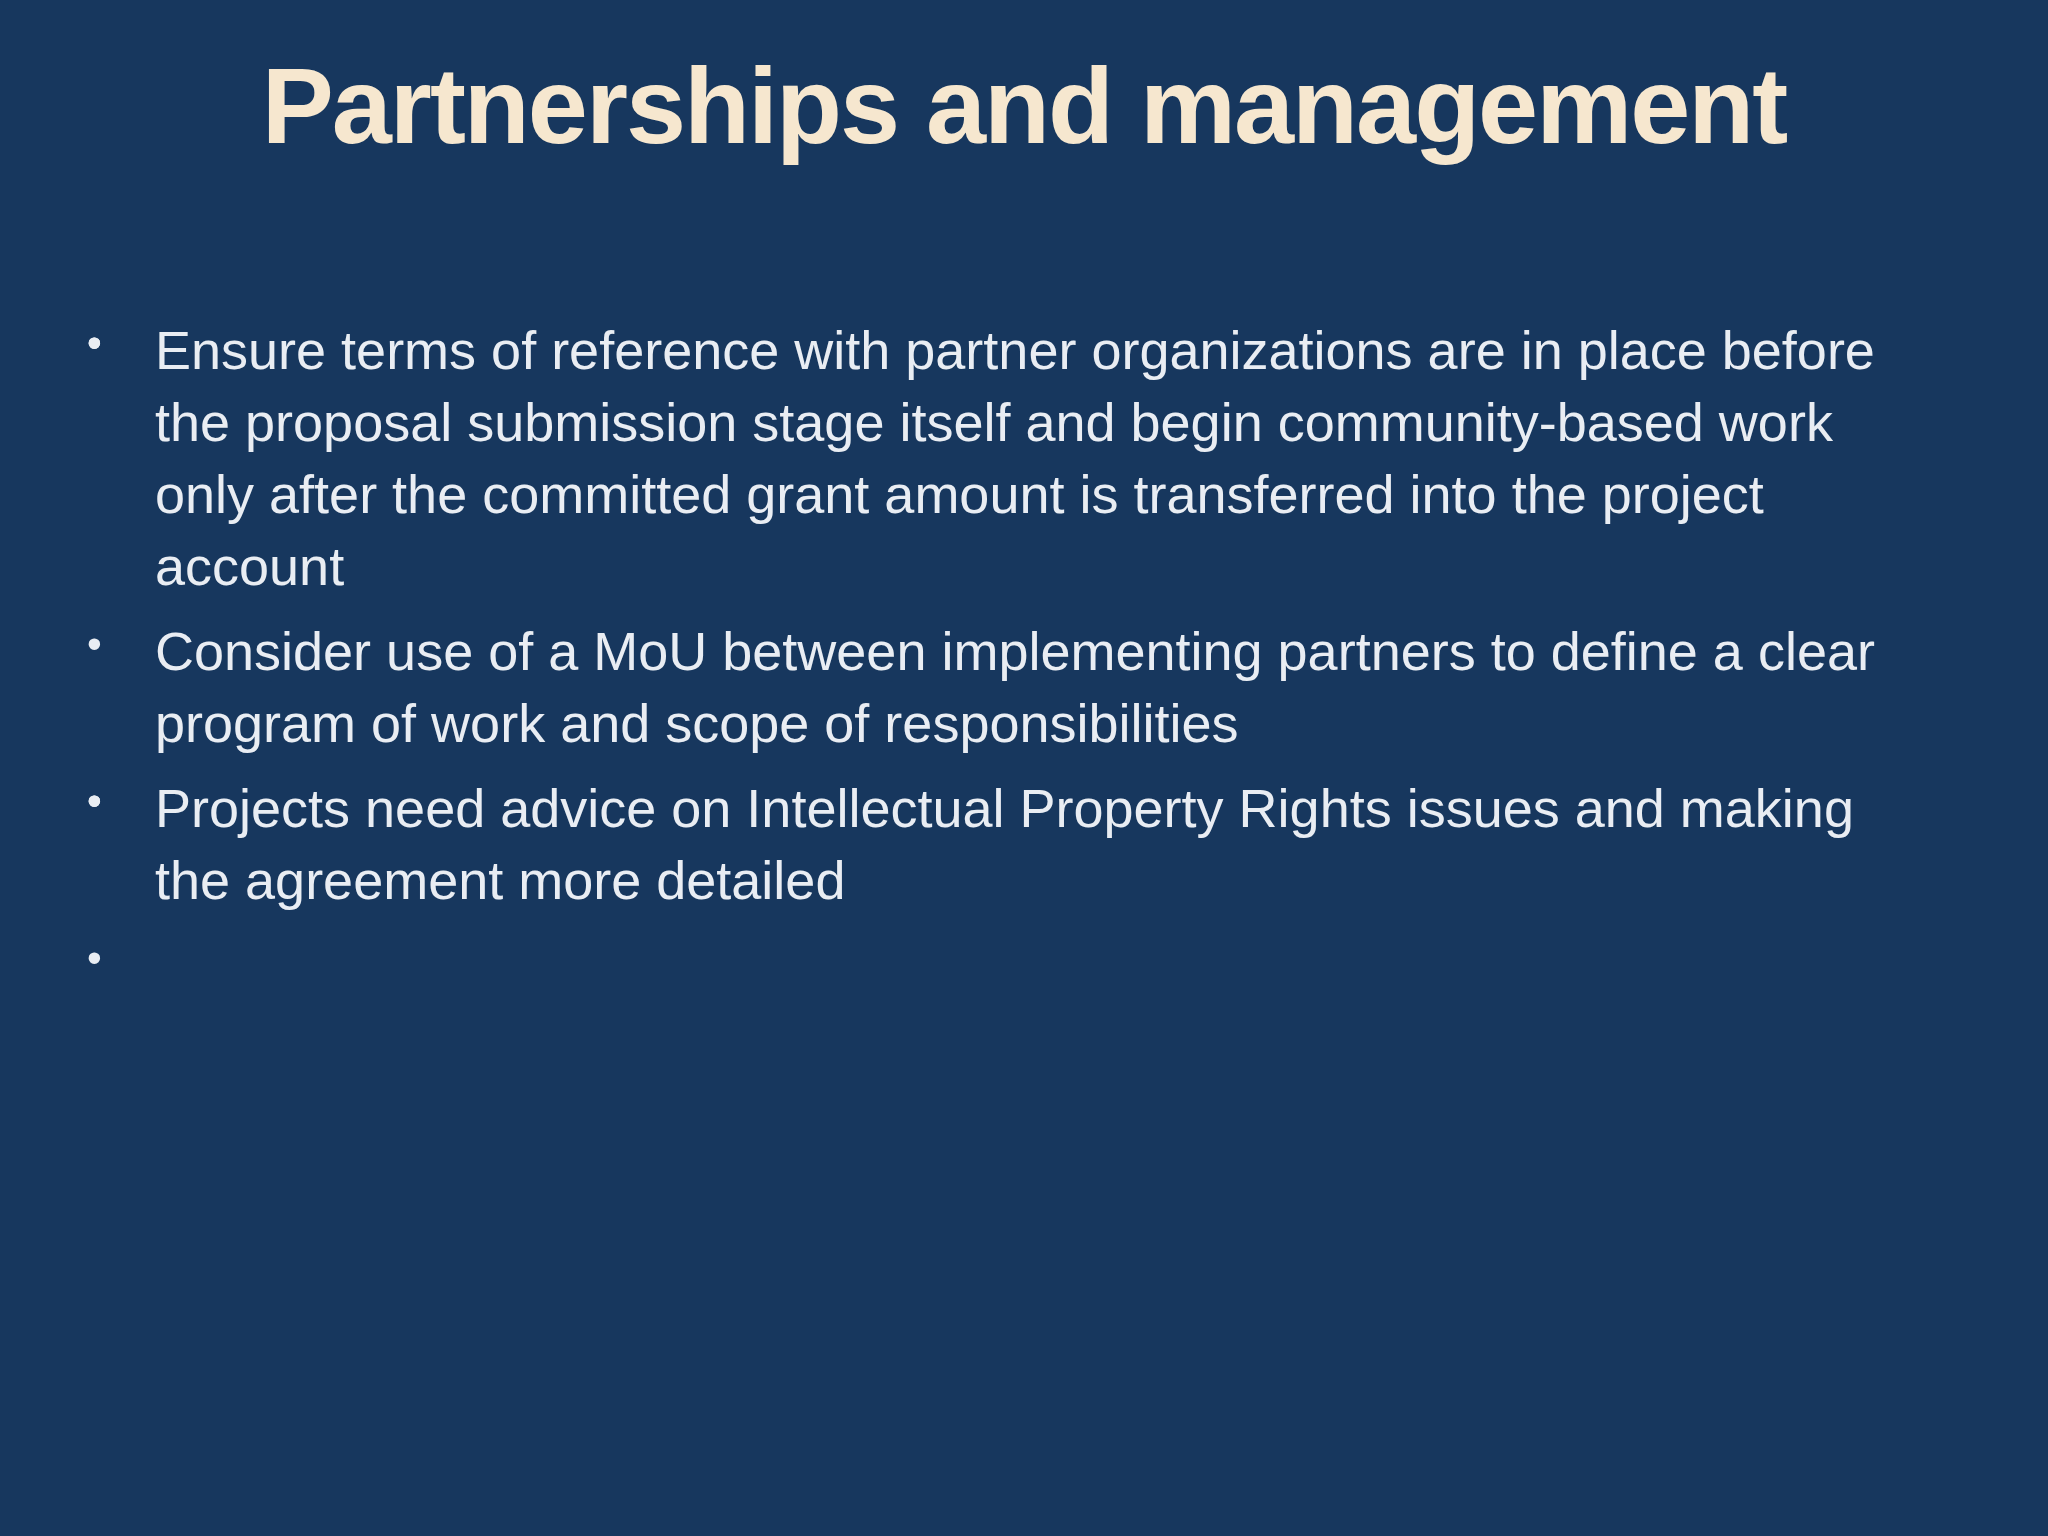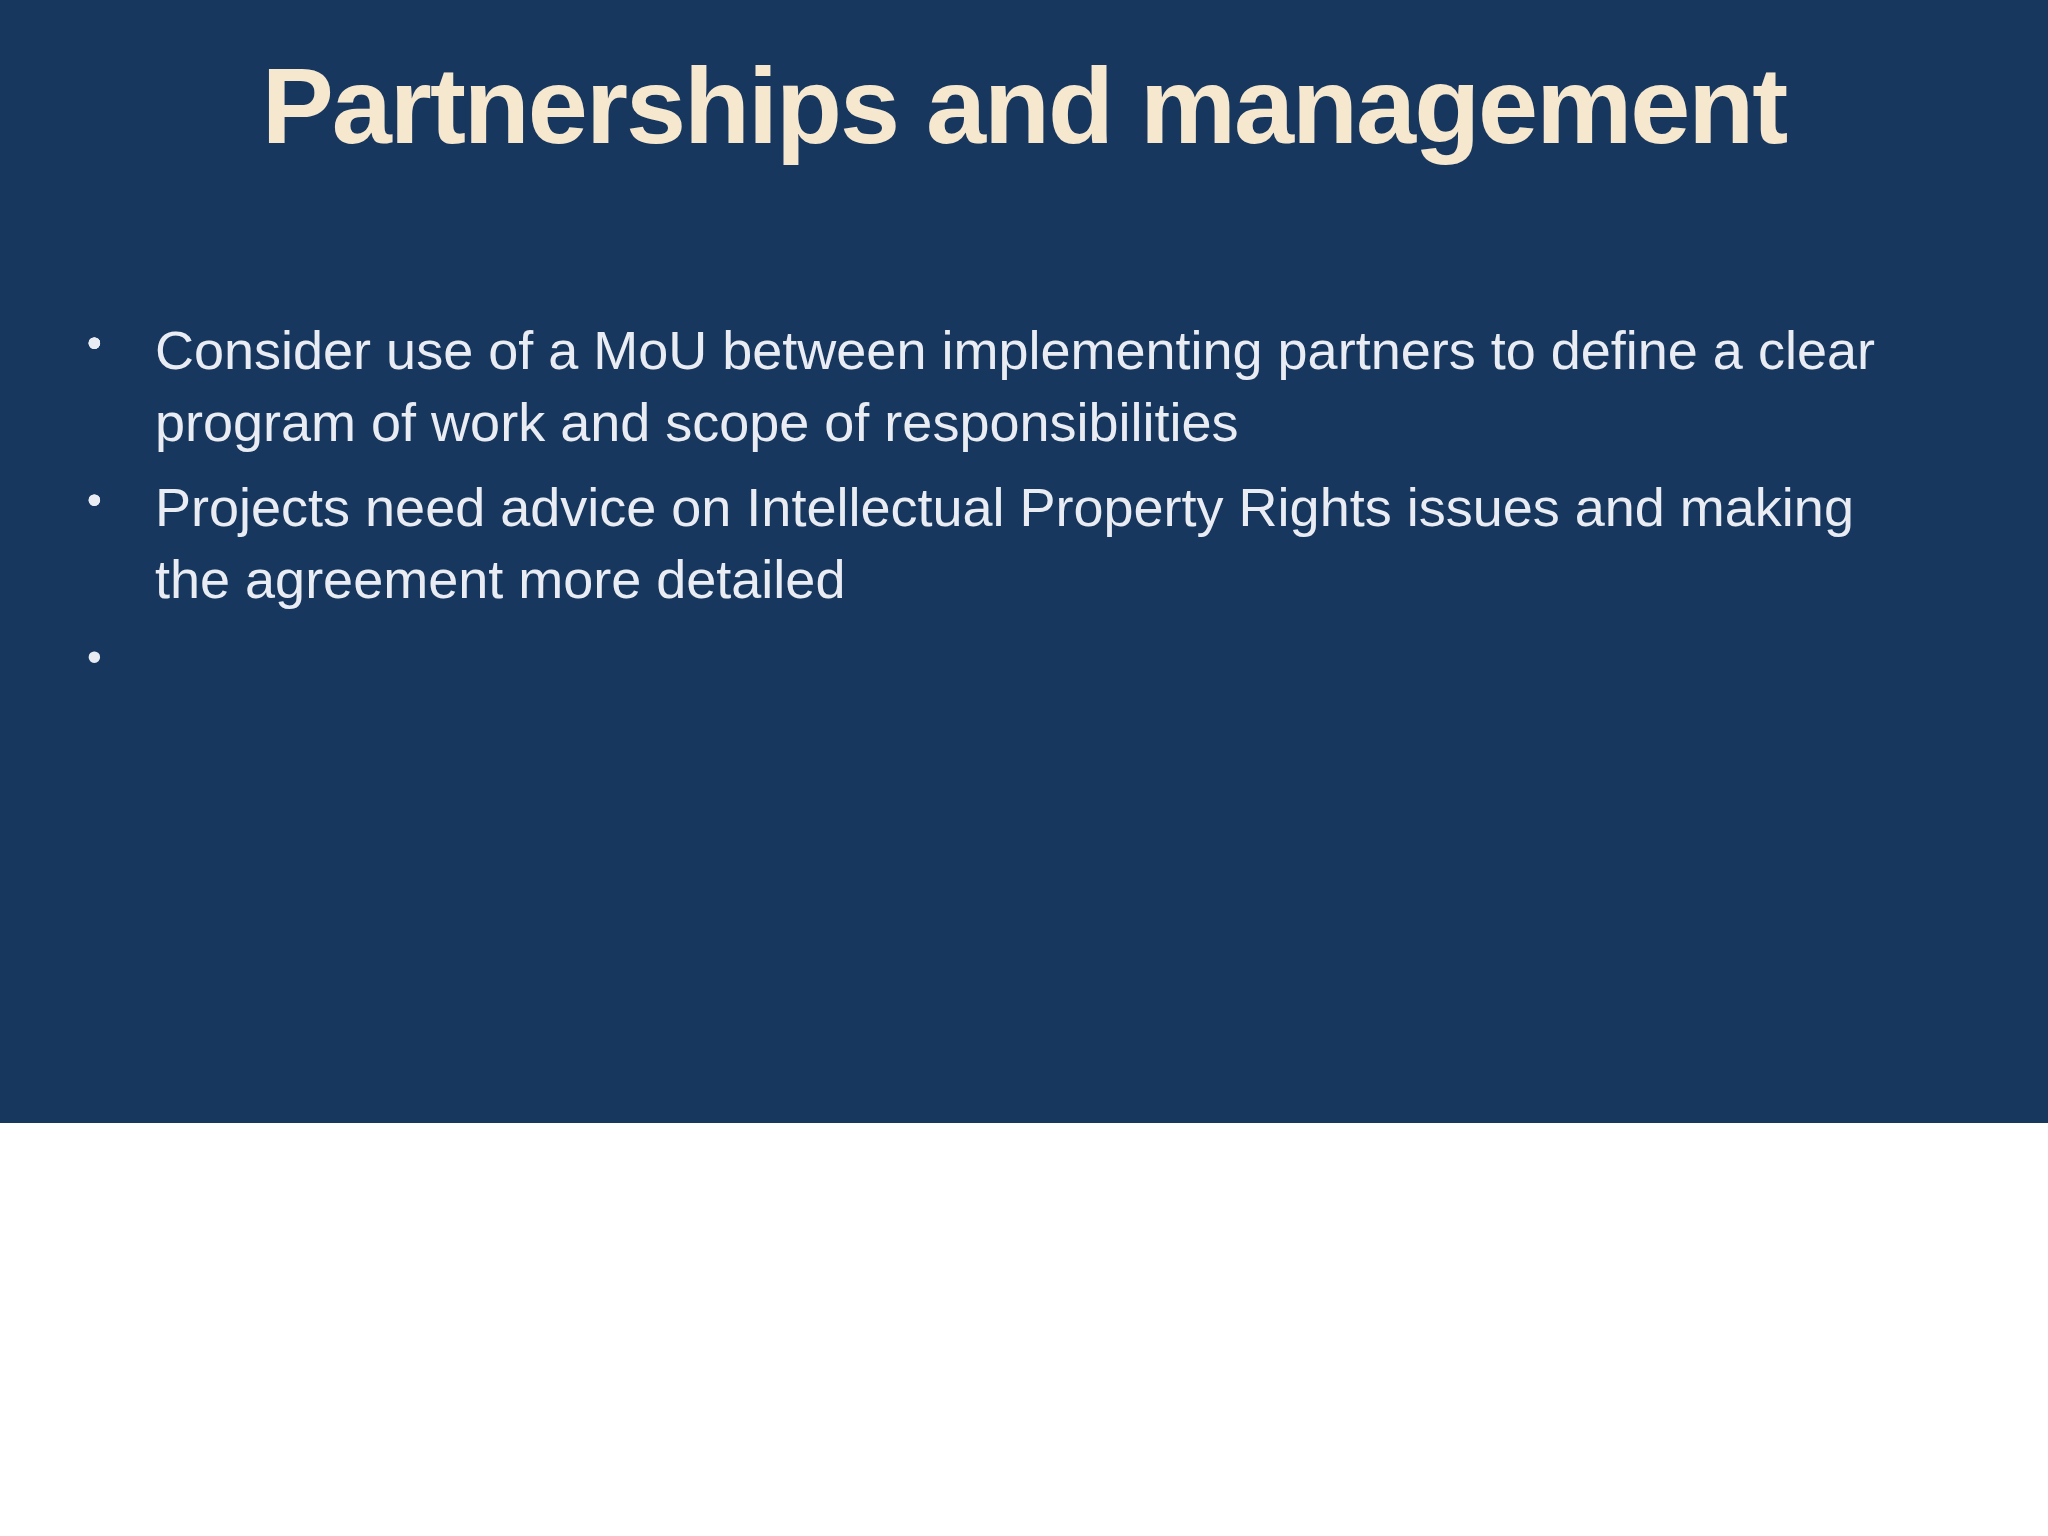--- a/index.html
+++ b/index.html
@@ -2,21 +2,21 @@
 <html style="--background: #17375E; --title: #F6E7CF; --body: #E9EDF3;"><head>
 <meta charset="utf-8">
 <style>
   html, body {
     margin: 0;
     padding: 0;
   }
   .slide {
     position: relative;
     width: 2048px;
-    height: 1123px;
+    height: 1536px;
     background: var(--background, #17375E);
     font-family: "Liberation Sans", "DejaVu Sans", sans-serif;
     overflow: hidden;
     box-sizing: border-box;
   }
   .slide-title {
     margin: 42px 40px 0 40px;
     text-align: center;
     font-size: 108px;
     font-weight: 700;
@@ -50,20 +50,21 @@
 
 <div class="slide">
   <h1 class="slide-title">Partnerships and management</h1>
 
   <ul class="bullet-list">
     <li class="bullet-item">
       <span class="bullet-dot">•</span>
     </li>
     <li class="bullet-item">
       <span class="bullet-dot">•</span>
+      <span>Ensure terms of reference with partner organizations are in place before the proposal submission stage itself and begin community-based work only after the committed grant amount is transferred into the project account</span>
     </li>
     <li class="bullet-item">
       <span class="bullet-dot">•</span>
       <span>Consider use of a MoU between implementing partners to define a clear program of work and scope of responsibilities</span>
     </li>
     <li class="bullet-item">
       <span class="bullet-dot">•</span>
     </li>
     <li class="bullet-item">
       <span class="bullet-dot">•</span>

